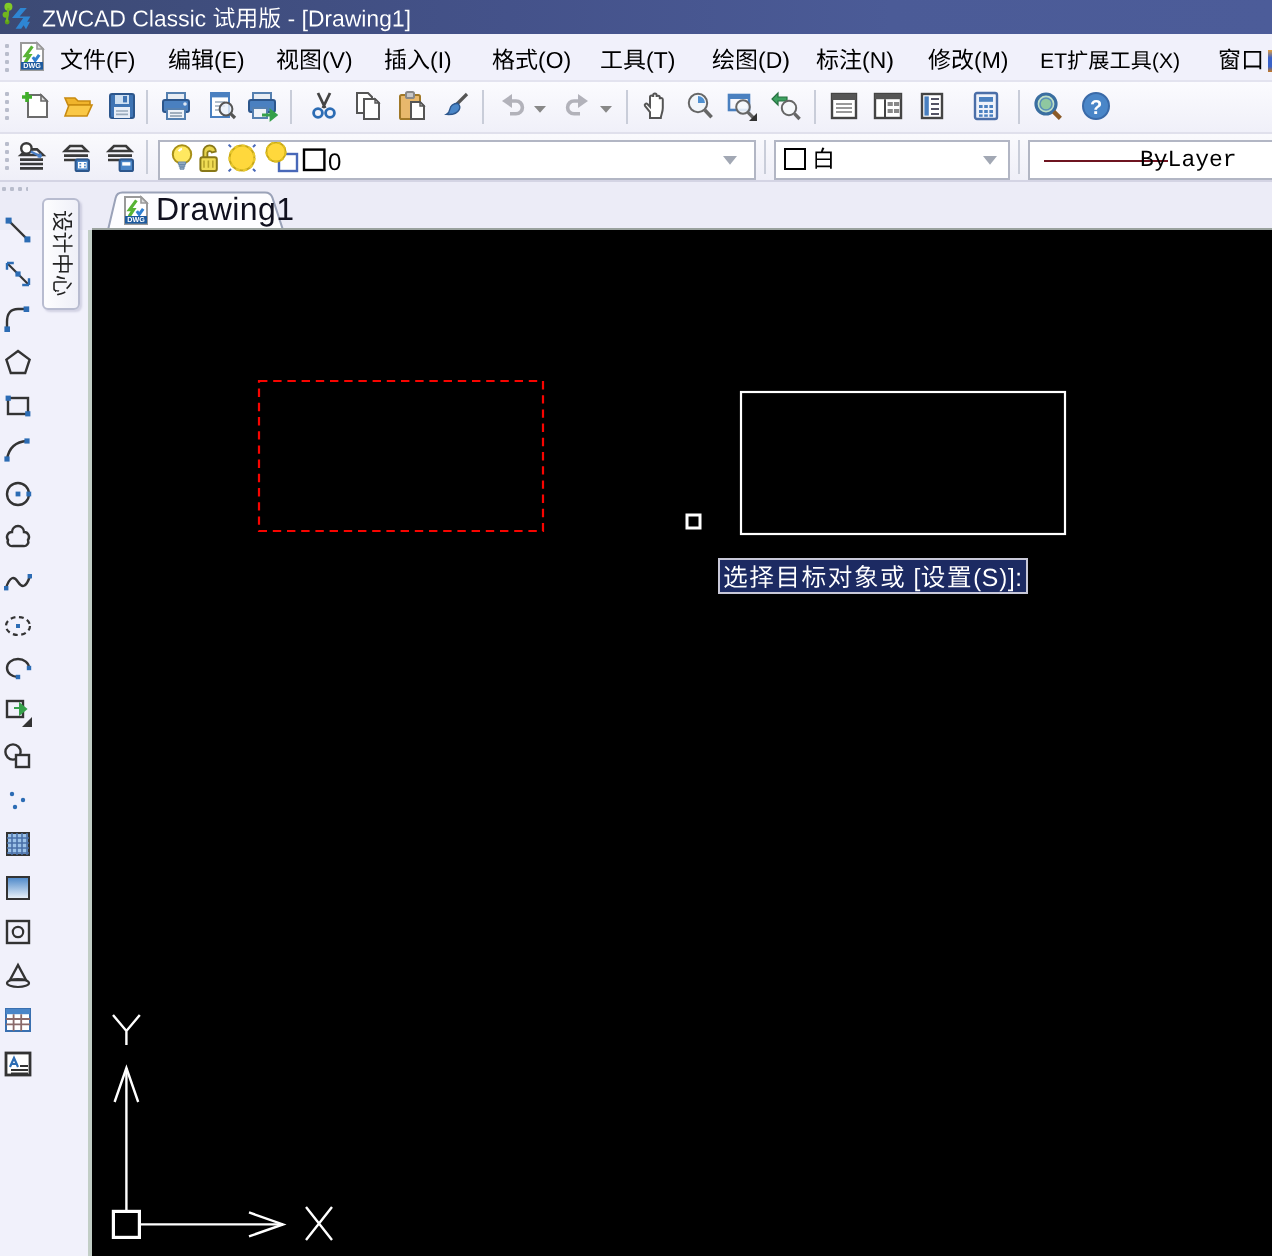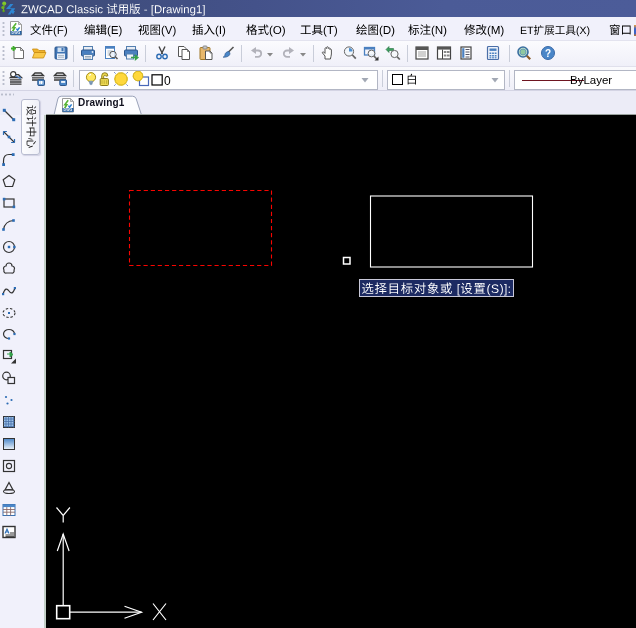--- a/index.html
+++ b/index.html
@@ -249,36 +249,36 @@
 <div class="abs" style="left:392px;top:74px;width:11px;height:11px;background:#fff;border:1.4px solid #000"></div>
 <svg class="abs" style="left:406px;top:73px" width="14" height="14" viewBox="0 0 14 14">
       <path d="M5.1 0.8C5.0 1.3 4.7 2.1 4.5 2.7H1.7V11.4H2.5V10.6H9.0V11.4H9.9V2.7H5.4C5.7 2.2 6.0 1.6 6.2 1.0ZM2.5 9.7V7.0H9.0V9.7ZM2.5 6.2V3.6H9.0V6.2Z" fill="#000"></path>
     </svg>
 <svg class="abs" style="left:490px;top:76px" width="10" height="8" viewBox="0 0 10 8">
       <path d="M1.5 2 h7 l-3.5 4.4z" fill="#a2a8b4"></path>
     </svg>
 <div class="sep2" style="left:509px;top:70px"></div>
 <div class="abs" style="left:514px;top:70px;width:122px;height:20px;background:#fff;border:1px solid #b2b6c4;border-right:none"></div>
 <div class="abs" style="left:522px;top:79.5px;width:62px;height:1.6px;background:#6e1420"></div>
-<div class="abs" style="left:570px;top:74px;font-size:11.5px;font-family:Liberation Sans, sans-serif;color:#000">ByLayer</div>
+<div class="abs" style="left:570px;top:74px;font-size:11.5px;font-family:Liberation Mono, monospace;color:#000">ByLayer</div>
 <div class="abs" style="left:0;top:90px;width:636px;height:25px;background:#ececf7;border-top:1px solid #d4d4e4"></div>
 <svg class="abs" style="left:52px;top:95px" width="95" height="20" viewBox="0 0 95 20">
 <path d="M2 20 L5.8 4 Q6.4 1.2 9.2 1.2 L80.5 1.2 Q83.3 1.2 84.2 3.8 L89.5 20 Z" fill="#fdfdff" stroke="#9aa2b8" stroke-width="1"></path>
 </svg>
 <svg class="abs" style="left:60px;top:97px" width="16" height="16" viewBox="0 0 16 16">
       <g>
         <path d="M2.5 1.5 h8 l3 3 v10.5 h-11 z" fill="#fff" stroke="#9a9a9a" stroke-width="1"></path>
 <path d="M10.5 1.5 l3 3 h-3 z" fill="#dcdcdc" stroke="#9a9a9a" stroke-width="0.8"></path>
 <path d="M8.2 3.2 l-3.4 4.6 2 0 -2.2 3.4" stroke="#58b434" stroke-width="1.6" fill="none"></path>
 <path d="M8.4 8.6 l1.2 1.6 2-2.8" stroke="#2f7fd0" stroke-width="1.5" fill="none"></path>
 <rect x="2.5" y="11" width="11" height="3.8" fill="#1d5a9e"></rect>
 <text x="8" y="14.2" font-size="3.6" fill="#fff" text-anchor="middle" font-family="Liberation Sans" font-weight="bold">DWG</text>
       </g>
     </svg>
-<div class="abs" style="left:78px;top:97px;font-size:10px;font-weight:bold;color:#10101e;letter-spacing:0.2px">Drawing1</div>
+<div class="abs" style="left:78px;top:97px;font-size:16px;font-weight:normal;color:#10101e;letter-spacing:0.2px">Drawing1</div>
 <div class="abs" style="left:0;top:115px;width:46px;height:513px;background:#f1f1fb"></div>
 <div class="abs" style="left:43.5px;top:115px;width:2px;height:513px;background:#c2cec6"></div>
 <div class="abs" style="left:46px;top:114px;width:590px;height:1px;background:#9aa29e"></div>
 <div class="abs" style="left:0;top:93px;width:14px;height:4px;background-image:radial-gradient(circle,#b9bdcc 1px,transparent 1.2px);background-size:4px 3px;background-repeat:repeat-x"></div>
 <svg class="abs" style="left:1px;top:107px" width="16" height="16" viewBox="0 0 16 16">
       <path d="M3.5 3.5 L12.5 12.5" stroke="#333" stroke-width="1.2"></path>
       <rect x="1.8" y="1.8" width="3" height="3" fill="#2c6cb4"></rect>
       <rect x="11.2" y="11.2" width="3" height="3" fill="#2c6cb4"></rect>
     </svg>
 <svg class="abs" style="left:1px;top:129px" width="16" height="16" viewBox="0 0 16 16">

